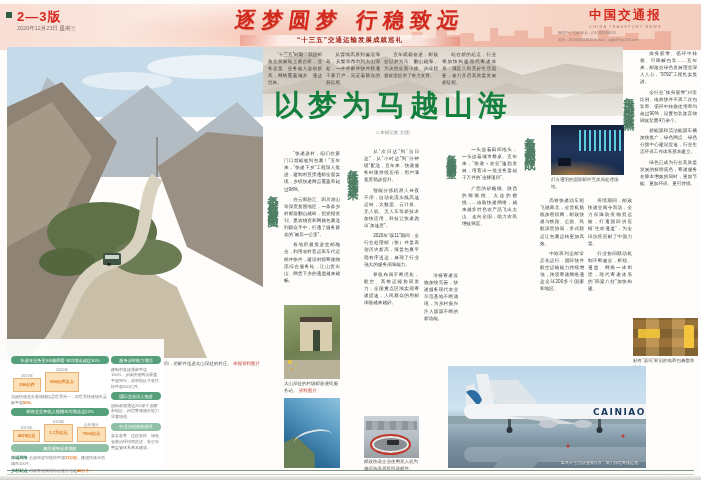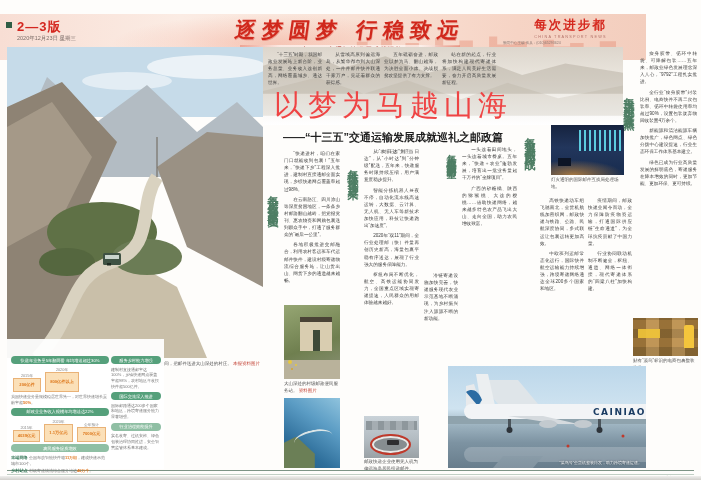--- a/index.html
+++ b/index.html
@@ -1,21 +1,21 @@
 <!DOCTYPE html>
 <html><head>
 <meta charset="utf-8">
 <style>
   * { margin:0; padding:0; box-sizing:border-box; }
   html,body { width:701px; height:480px; }
   body { font-family:"Liberation Sans","DejaVu Sans",sans-serif; background:#e8e6e2; }
   .page { position:relative; width:701px; height:480px; background:#fefdfb; overflow:hidden; }
 
   
-  .header { position:absolute; left:0; top:14px; width:646px; height:46px;
+  .header { position:absolute; left:0; top:4px; width:701px; height:46px;
     background:linear-gradient(90deg,#f8ded4 0%,#fbece4 28%,#f9e2d6 55%,#f6d4c5 80%,#f3cebe 100%); }
   .header-wash { position:absolute; left:110px; top:0; width:320px; height:46px;
     background:radial-gradient(ellipse at 50% 65%, rgba(233,95,62,.25), transparent 70%); }
   .header-skyline { position:absolute; right:30px; bottom:0; width:270px; height:26px;
     background:rgba(224,122,96,.35);
     clip-path:polygon(0 100%,0 60%,4% 60%,4% 30%,8% 30%,8% 55%,13% 55%,13% 20%,17% 20%,17% 50%,22% 50%,22% 35%,27% 35%,27% 65%,33% 65%,33% 15%,36% 15%,36% 45%,42% 45%,42% 25%,47% 25%,47% 55%,53% 55%,53% 10%,56% 10%,56% 40%,62% 40%,62% 30%,67% 30%,67% 60%,73% 60%,73% 22%,77% 22%,77% 48%,83% 48%,83% 35%,88% 35%,88% 58%,94% 58%,94% 28%,100% 28%,100% 100%); }
   .fold-mark { position:absolute; left:6px; top:8px; width:6px; height:6px; background:#2f5d45; }
   .edition { position:absolute; left:17px; top:4px; font-size:13px; font-weight:900; color:#d4261f; letter-spacing:1px; }
   .dateline { position:absolute; left:17px; top:21px; font-size:5.5px; color:#7d6e69; }
   .banner { position:absolute; left:150px; top:2px; width:400px; text-align:center; }
@@ -83,21 +83,21 @@
   .photo-plane { left:448px; top:366px; width:198px; height:102px;
     background:linear-gradient(180deg,#bcd7ea 0%,#cfe3f0 42%,#9db3c0 58%,#7d93a2 75%,#687d8c 100%); }
   .plane-caption { position:absolute; right:4px; bottom:3px; font-size:4px; color:#f4f7f9; text-shadow:0 0 2px rgba(0,0,0,.6); }
 
   .caption { position:absolute; font-size:4.5px; color:#555; line-height:1.45; }
   .caption .credit { color:#c0392b; }
   .caption-main { left:58px; top:361px; width:202px; text-align:right; }
 
   
   .headline { position:absolute; left:245px; top:86px; width:296px; text-align:center; }
-  .headline-title { font-size:29px; font-weight:400; color:#ef4444; letter-spacing:5px;
+  .headline-title { font-size:29px; font-weight:700; color:#15803d; letter-spacing:5px;
     font-family:"DejaVu Sans","Liberation Sans",sans-serif; }
   .headline-sub { margin-top:4px; font-size:11px; font-weight:700; color:#1e1e1e; }
   .headline-byline { margin-top:4px; font-size:4.5px; color:#8a8a8a; }
 
   
   .col { position:absolute; font-size:4.6px; line-height:1.55; text-align:justify; color:#3c3c3c; overflow:hidden; }
   .col p { margin-bottom:3px; text-indent:2em; }
   .vhead { position:absolute; writing-mode:vertical-rl; font-weight:700; color:#4e7e64;
     font-size:11px; letter-spacing:2.5px; font-family:"DejaVu Sans","Liberation Sans",sans-serif; }
   .vhead-sm { font-size:10px; letter-spacing:1.5px; }
@@ -138,21 +138,21 @@
     <div class="header-wash"></div>
     <div class="header-skyline"></div>
     <div class="fold-mark"></div>
     <div class="edition">2—3版</div>
     <div class="dateline">2020年12月23日 星期三</div>
     <div class="banner">
       <span class="banner-title">逐梦圆梦 行稳致远</span>
       <span class="banner-sub">“十三五”交通运输发展成就巡礼</span>
     </div>
     <div class="masthead">
-      <div class="masthead-title">每次进步都</div>
+      <div class="masthead-title">中国交通报</div>
       <div class="masthead-en">CHINA TRANSPORT NEWS</div>
       <div class="masthead-info">新闻中心主编 传真：(010)65293624</div>
       <div class="masthead-info">电话：(010)64263626 E-mail：zgjtb@vip.163.com</div>
     </div>
   </div>
 
   <div class="photo photo-main">
     <svg width="256" height="311" viewBox="0 0 256 311" preserveAspectRatio="none">
       <rect x="0" y="0" width="256" height="70" fill="#c6dbe9"></rect>
       <ellipse cx="200" cy="20" rx="60" ry="12" fill="#ffffff" opacity="0.65"></ellipse>
@@ -190,21 +190,20 @@
   </div>
   <div class="col" style="left:384px; top:51px; width:54px; height:35px;">
     <p>五年砥砺奋进，邮政业以梦为马、翻山越海，为决胜全面小康、决战脱贫攻坚提供了有力支撑。</p>
   </div>
   <div class="col" style="left:442px; top:51px; width:54px; height:35px;">
     <p>站在新的起点，行业将加快构建现代寄递体系，满足人民美好生活需要，奋力开启高质量发展新征程。</p>
   </div>
 
   <div class="headline">
     <div class="headline-title">以梦为马越山海</div>
-    <div class="headline-sub">——“十三五”交通运输发展成就巡礼之邮政篇</div>
     <div class="headline-byline">□ 本报记者 文/图</div>
   </div>
 
   <div class="vhead" style="left:264px; top:186px;">每个村庄都迎来邮递员</div>
   <div class="col" style="left:284px; top:150px; width:56px; height:152px;">
     <p>“快递进村，咱们在家门口就能收到包裹！”五年来，“快递下乡”工程深入推进，建制村直接通邮全面实现，乡镇快递网点覆盖率超过98%。</p>
     <p>在云南怒江、四川凉山等深度贫困地区，一条条乡村邮路翻山越岭，把党报党刊、惠农物资和网购包裹送到群众手中，打通了服务群众的“最后一公里”。</p>
     <p>各地积极推进交邮融合，利用农村客运班车代运邮件快件，建设村级寄递物流综合服务站，让山货出山、网货下乡的通道越来越畅。</p>
   </div>
   <div class="photo photo-postoffice">

